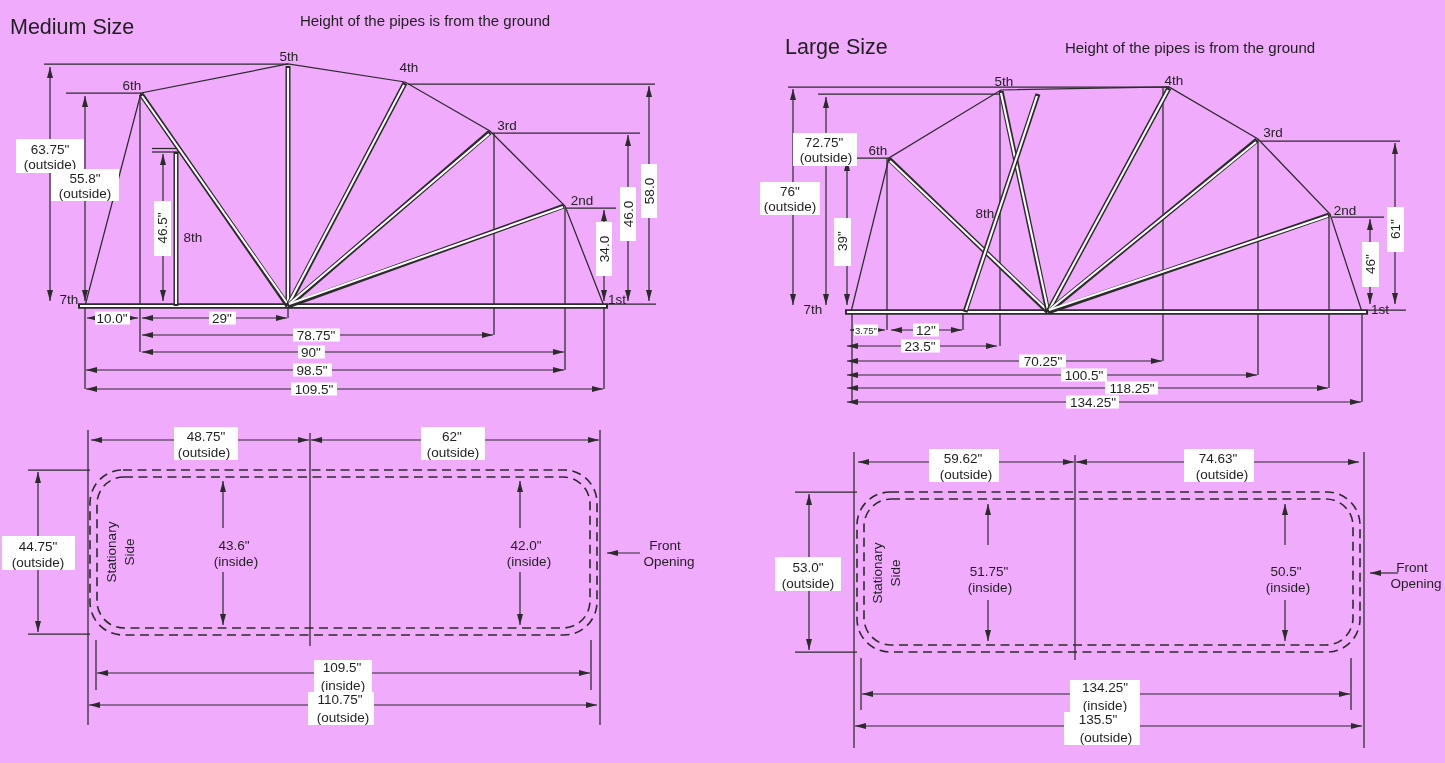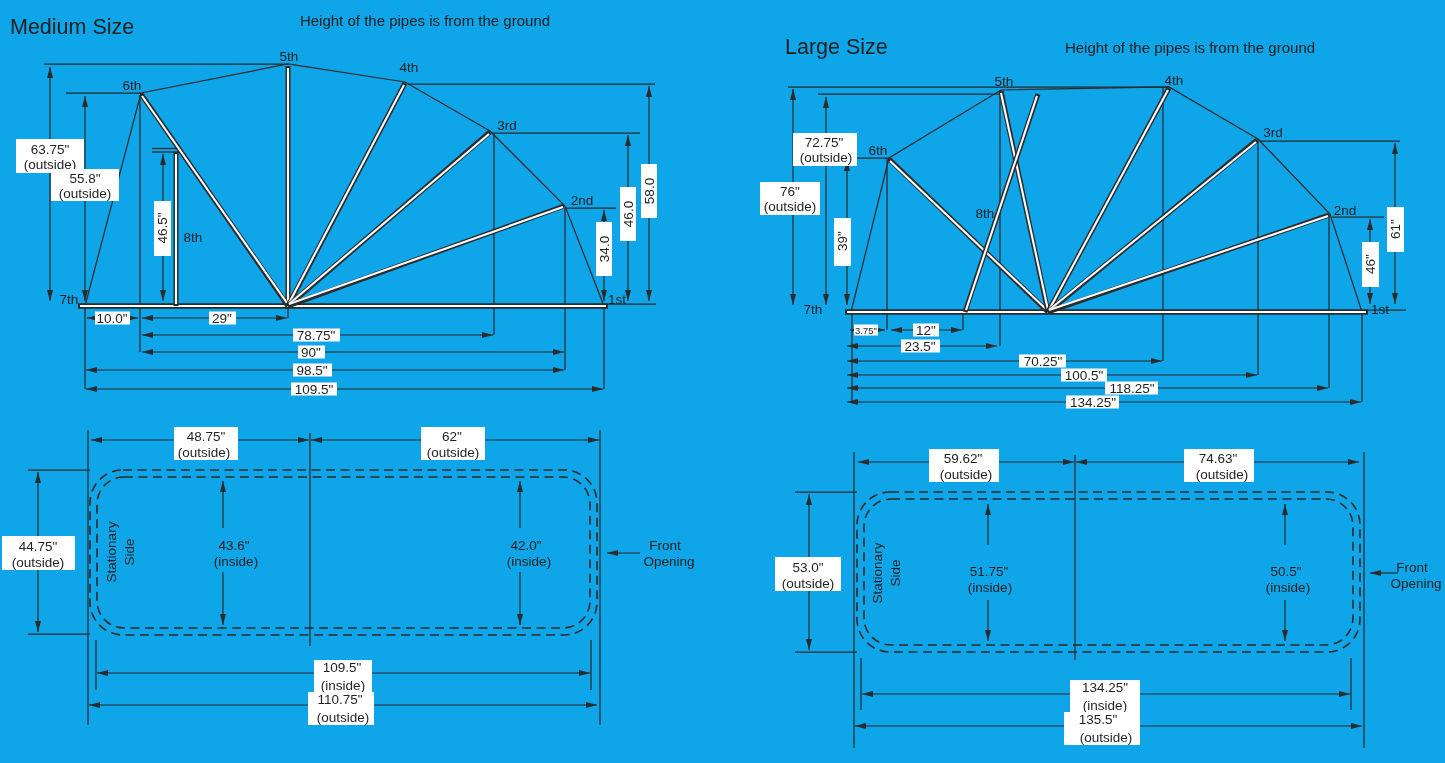--- a/index.html
+++ b/index.html
@@ -1,16 +1,16 @@
 <!DOCTYPE html>
 <html><head>
 <meta charset="utf-8">
 <style>
   html,body { margin:0; padding:0; background:#ffffff; }
-  #page { position:relative; width:1445px; height:763px; background:#0ea5e9; overflow:hidden; }
+  #page { position:relative; width:1445px; height:763px; background:#f0abfc; overflow:hidden; }
   svg { display:block; }
   .ln  { stroke:#2b2b2b; stroke-width:1.25; fill:none; }
   .dim { stroke:#2b2b2b; stroke-width:1.2; fill:none; }
   .po  { stroke:#2b2b2b; stroke-width:5;   fill:none; }
   .pi  { stroke:#ffffff; stroke-width:2.1; fill:none; }
   .gb  { stroke:#2b2b2b; stroke-width:5.5; fill:none; }
   .gi  { stroke:#ffffff; stroke-width:2;   fill:none; }
   .dr  { stroke:#2b2b2b; stroke-width:1.6; fill:none; stroke-dasharray:9 5.5; }
   .mask{ fill:#ffffff; }
   text { font-family:"Liberation Sans","DejaVu Sans",sans-serif; fill:#1f1f1f; }

